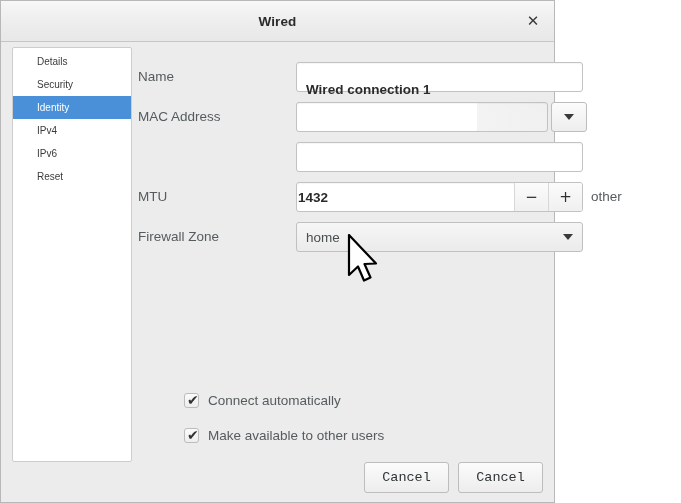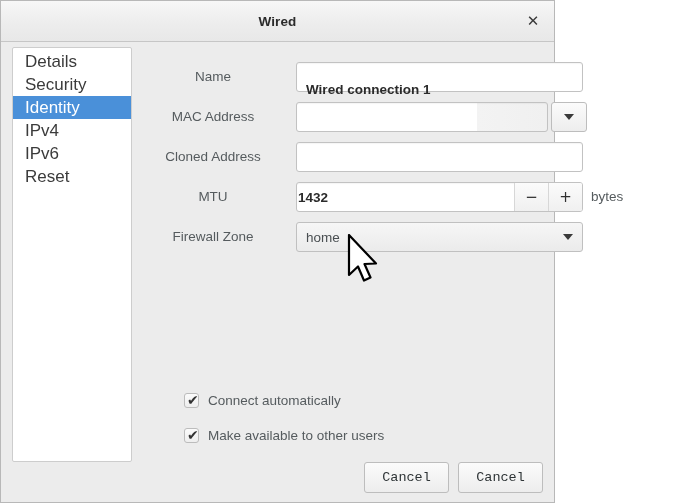--- a/index.html
+++ b/index.html
@@ -81,35 +81,35 @@
     background: #ffffff;
     border: 1px solid #cdcdcd;
     border-radius: 2px;
     box-sizing: border-box;
     overflow: hidden;
     padding-top: 2px;
   }
   .side-item {
     height: 23px;
     line-height: 23px;
-    padding-left: 12px;
-    font-size: 17px;
+    padding-left: 24px;
+    font-size: 10px;
     color: #3b3b3b;
     white-space: nowrap;
     cursor: pointer;
   }
   .side-item.selected {
     background: #4a90d9;
     color: #ffffff;
   }
   .lbl {
     position: absolute;
     right: 0;
     width: 150px;
-    text-align: center;
+    text-align: left;
     font-size: 13.5px;
     color: #555b5e;
     line-height: 30px;
     white-space: nowrap;
   }
 
   .field {
     position: absolute;
     box-sizing: border-box;
     height: 30px;
@@ -311,32 +311,31 @@
     <div class="field" style="left:295px; top:20px; width:287px;">
       <span class="val">Wired connection 1</span>
     </div>
 
     <div class="lbl" style="left:137px; top:60px; width:150px;">MAC Address</div>
     <div class="combo-entry" style="left:295px; top:60px; width:252px;"></div>
     <div class="combo-btn" style="left:550px; top:60px;">
       <span class="arrow-down"></span>
     </div>
 
-    <div class="lbl" style="left:137px; top:100px; width:150px;">Cloned Address</div>
     <div class="field" style="left:295px; top:100px; width:287px;">
       <span class="val"></span>
     </div>
 
     <div class="lbl" style="left:137px; top:140px; width:150px;">MTU</div>
     <div class="spin" style="left:295px; top:140px; width:287px;">
       <span class="spin-val">1432</span>
       <span class="spin-btn">−</span>
       <span class="spin-btn">+</span>
     </div>
-    <div class="units" style="left:590px; top:140px;">bytes</div>
+    <div class="units" style="left:590px; top:140px;">other</div>
 
     <div class="lbl" style="left:137px; top:180px; width:150px;">Firewall Zone</div>
     <div class="select" style="left:295px; top:180px; width:287px;">
       <span>home</span>
       <span class="arrow-down"></span>
     </div>
 
     <div class="checkrow" style="left:183px; top:351px;">
       <span class="checkbox">
         <span class="tick">✔</span>

